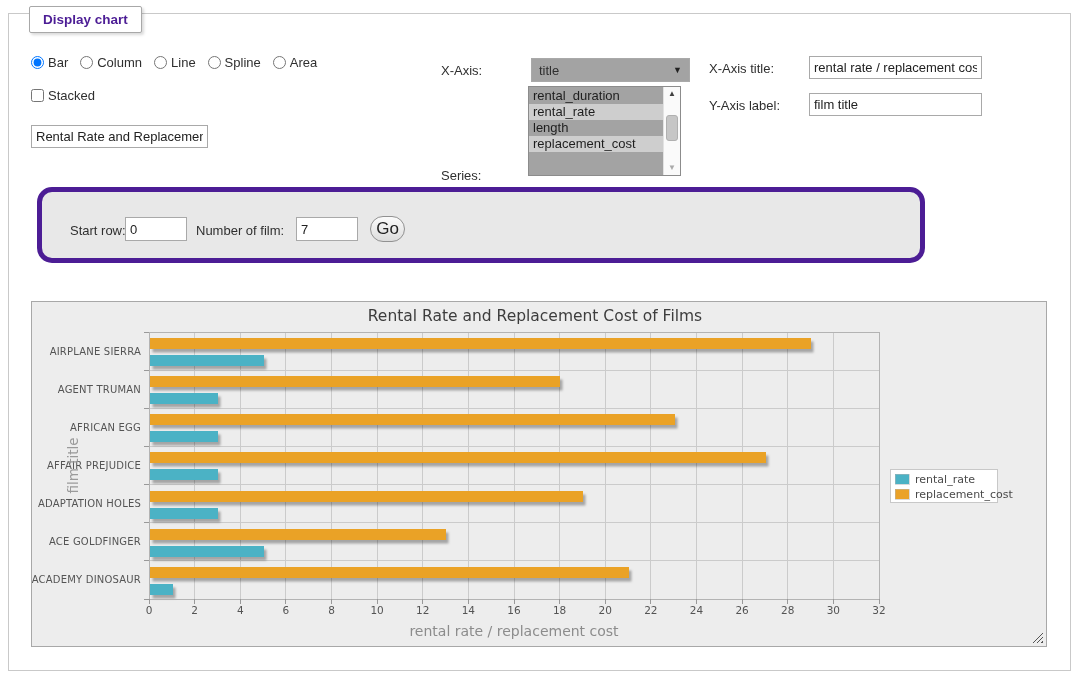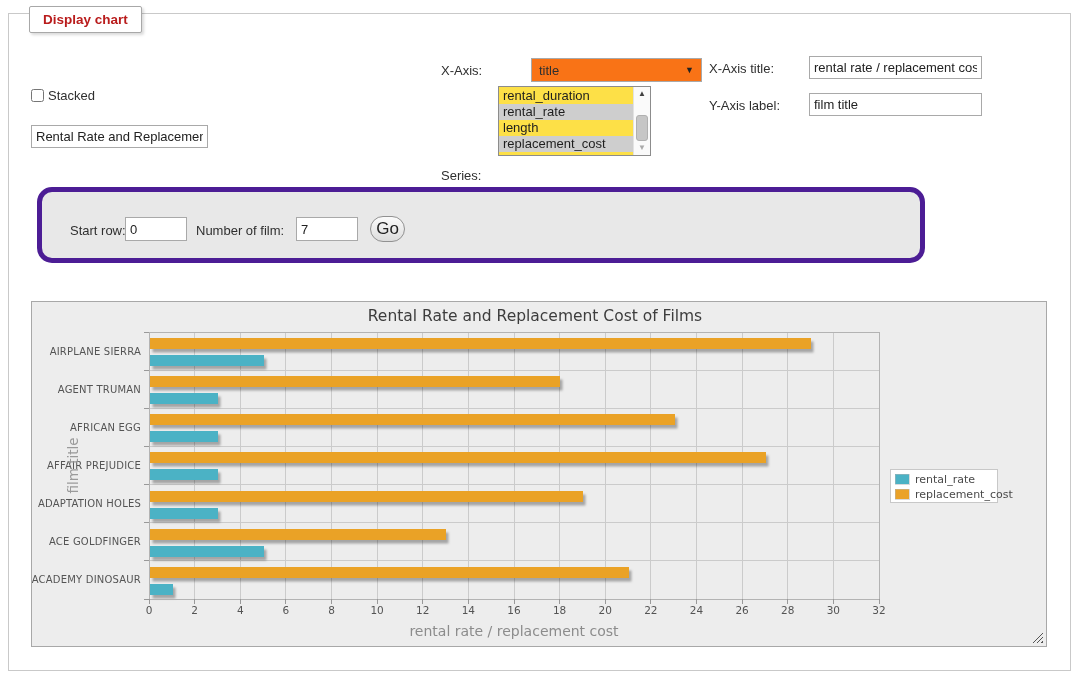--- a/index.html
+++ b/index.html
@@ -4,21 +4,21 @@
 <style>
   * { box-sizing: border-box; margin: 0; padding: 0; }
   html,body { width:1081px; height:681px; background:#ffffff;
     font-family:"Liberation Sans", sans-serif; font-size:13px; color:#2f2f2f;
     position:relative; overflow:hidden; }
 
   .fieldset { position:absolute; left:8px; top:13px; width:1063px; height:658px;
     border:1px solid #c9c9c9; background:#fff; }
   .fieldset-legend { position:absolute; left:20px; top:-8px; background:#fff;
     border:1px solid #a8a8a8; border-radius:2px; padding:5px 13px;
-    font-weight:bold; font-size:13.5px; color:#b91c1c;
+    font-weight:bold; font-size:13.5px; color:#4c1d95;
     box-shadow:2px 2px 3px rgba(0,0,0,0.15); z-index:5; }
 
   .abs { position:absolute; }
   .lbl { color:#2f2f2f; }
   .r-lbl { }
 
   .radio-group { left:22px; top:41px; display:flex; align-items:center; }
   .radio-group label { display:inline-flex; align-items:center; margin-right:12px; cursor:default; }
   .radio-group input, .chk input { margin-right:4px; }
   .chk { left:22px; top:74px; display:flex; align-items:center; }
@@ -28,25 +28,25 @@
 
   .title-input { left:22px; top:111px; width:177px; height:23px; }
 
   .xaxis-lbl   { left:432px; top:49px;  width:85px; }
   .series-lbl  { left:432px; top:126px; width:85px;margin-top:28px; }
   .xal-lbl     { left:700px; top:47px;  width:92px; }
   .yal-lbl     { left:700px; top:84px;  width:92px; }
   .xal-input   { left:800px; top:42px; width:173px; height:23px; }
   .yal-input   { left:800px; top:79px; width:173px; height:23px; }
 
-  .select { left:522px; top:44px; width:171px; height:24px; background:#f97316;
+  .select { left:522px; top:44px; width:159px; height:24px; background:#a3a3a3;
     border:1px solid #a9a9a9; display:flex; align-items:center; padding:0 7px; }
   .select .sel-arrow { margin-left:auto; font-size:9px; color:#222; }
 
-  .listbox { left:489px; top:72px; width:153px; height:70px; background:#fde047;
+  .listbox { left:519px; top:72px; width:153px; height:90px; background:#a3a3a3;
     border:1px solid #8c8c8c; display:flex; overflow:hidden; }
   .lb-options { flex:1; padding-top:1px; overflow:hidden; }
   .lb-opt { height:16px; line-height:16px; padding-left:4px; font-size:13px;
     color:#1e1e1e; white-space:nowrap; }
   .lb-opt.selected { background:#cecece; }
   .lb-scroll { width:17px; background:#fafafa; border-left:1px solid #e2e2e2;
     display:flex; flex-direction:column; }
   .lb-arrow { height:14px; text-align:center; font-size:8px; line-height:14px; }
   .lb-arrow.up { color:#404040; }
   .lb-arrow.down { color:#aaaaaa; }
@@ -72,20 +72,42 @@
   .resize-handle { position:absolute; right:3px; bottom:3px; width:11px; height:11px;
     background:repeating-linear-gradient(135deg, transparent 0 2px, #555 2px 3px);
     clip-path:polygon(100% 0, 100% 100%, 0 100%); }
 </style>
 </head>
 <body>
 
 <div class="fieldset">
   <div class="fieldset-legend">Display chart</div>
 
+  <div class="abs radio-group" id="chart-type-group">
+      <label>
+        <input type="radio" name="ctype" checked="" style="">
+        <span>Bar</span>
+      </label>
+      <label>
+        <input type="radio" name="ctype" style="">
+        <span>Column</span>
+      </label>
+      <label>
+        <input type="radio" name="ctype" style="">
+        <span>Line</span>
+      </label>
+      <label>
+        <input type="radio" name="ctype" style="">
+        <span>Spline</span>
+      </label>
+      <label>
+        <input type="radio" name="ctype" style="">
+        <span>Area</span>
+      </label>
+    </div>
 
   <label class="abs chk">
     <input type="checkbox" id="stacked-cb" style="">
     <span>Stacked</span>
   </label>
 
   <input type="text" class="abs title-input" value="Rental Rate and Replacement Cost of Films" style="">
 
   <span class="abs lbl r-lbl xaxis-lbl">X-Axis:</span>
   <div class="abs select">

